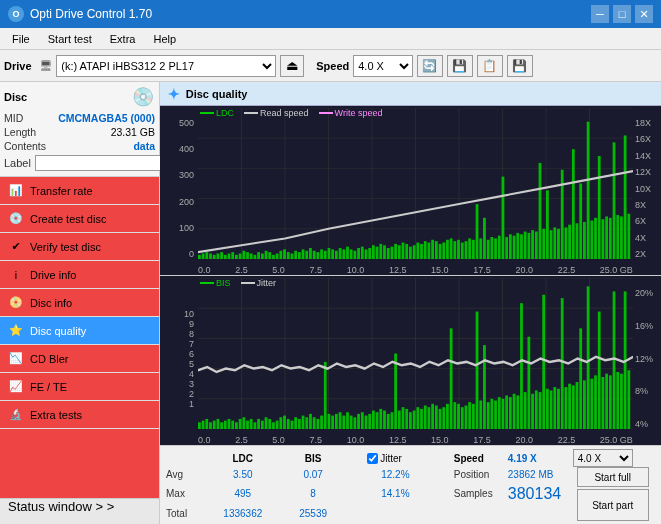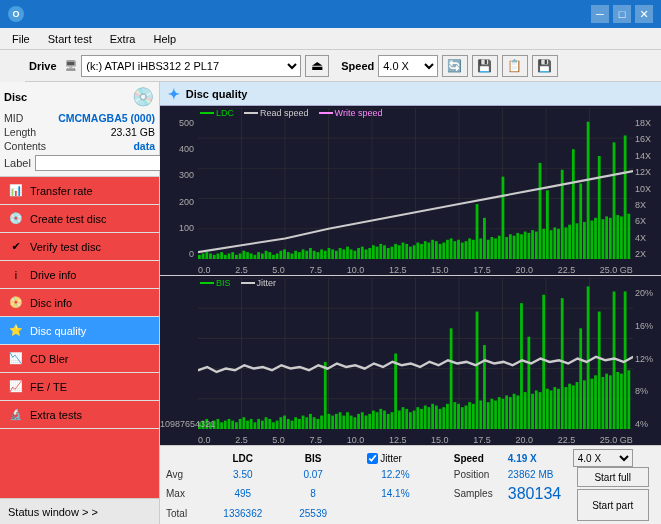--- a/index.html
+++ b/index.html
@@ -10,21 +10,21 @@
     .title-bar-left { display: flex; align-items: center; gap: 6px; }
     .title-bar-icon { width: 16px; height: 16px; background: #4a9ee0; border-radius: 50%; display: flex; align-items: center; justify-content: center; font-size: 9px; color: white; font-weight: bold; }
     .title-bar-btns { display: flex; gap: 4px; }
     .title-btn { width: 18px; height: 18px; background: rgba(255,255,255,0.3); border: none; color: white; cursor: pointer; font-size: 11px; display: flex; align-items: center; justify-content: center; }
 
     
     .menu-bar { background: #f0f0f0; height: 22px; display: flex; align-items: center; padding: 0 4px; border-bottom: 1px solid #ccc; gap: 2px; }
     .menu-item { padding: 2px 8px; cursor: pointer; font-size: 11px; }
 
     
-    .drive-bar { background: #f0f0f0; height: 32px; display: flex; align-items: center; padding: 0 4px; border-bottom: 1px solid #ccc; gap: 4px; margin-left: 25px; }
+    .drive-bar { background: #f0f0f0; height: 32px; display: flex; align-items: center; padding: 0 4px; border-bottom: 1px solid #ccc; gap: 4px; }
     .drive-label { font-size: 11px; font-weight: bold; margin-right: 4px; }
     .drive-select { height: 22px; min-width: 220px; font-size: 11px; border: 1px solid #999; background: white; }
     .eject-btn { width: 24px; height: 22px; background: #f0f0f0; border: 1px solid #999; cursor: pointer; display: flex; align-items: center; justify-content: center; }
     .speed-label { margin-left: 8px; font-size: 11px; font-weight: bold; }
     .speed-select { height: 22px; width: 60px; font-size: 11px; border: 1px solid #999; background: white; }
     .toolbar-btn { width: 26px; height: 22px; background: #f0f0f0; border: 1px solid #999; cursor: pointer; display: flex; align-items: center; justify-content: center; font-size: 12px; }
 
     
     .main { display: flex; height: calc(524px - 28px - 22px - 32px); }
 
@@ -43,40 +43,41 @@
     .label-input { flex: 1; height: 16px; border: 1px solid #999; font-size: 10px; padding: 0 2px; }
     .label-btn { width: 18px; height: 18px; background: #f0f0f0; border: 1px solid #999; cursor: pointer; font-size: 10px; display: flex; align-items: center; justify-content: center; }
 
     
     .nav-items { flex: 1; }
     .nav-item { display: flex; align-items: center; height: 28px; padding: 0 8px; cursor: pointer; font-size: 11px; gap: 6px; border-bottom: 1px solid #ddd; }
     .nav-item.active { background: #3399ff; color: white; }
     .nav-icon { width: 16px; height: 16px; min-width: 16px; display: flex; align-items: center; justify-content: center; }
 
     
-    .status-window-btn { height: 26px; display: flex; align-items: center; padding: 0 8px; cursor: pointer; font-size: 11px; border-top: 1px solid #ccc; background: #e8e8e8; gap: 4px; }
+    .status-window-btn { height: 26px; display: flex; align-items: flex-start; padding: 0 8px; cursor: pointer; font-size: 13px; border-top: 1px solid #ccc; background: #e8e8e8; gap: 4px; }
 
     
     .content { flex: 1; display: flex; flex-direction: column; background: white; }
 
     
     .content-header { background: #d4e8f8; height: 24px; display: flex; align-items: center; padding: 0 8px; gap: 6px; border-bottom: 1px solid #aac; font-size: 11px; font-weight: bold; }
     .content-header-icon { color: #3399ff; font-size: 14px; }
 
     
     .charts-area { flex: 1; display: flex; flex-direction: column; padding: 0; }
   </style>
 </head>
 <body>
 
 <div class="title-bar">
   <div class="title-bar-left">
     <div class="title-bar-icon">
         <span>O</span>
       </div>
+    <span>Opti Drive Control 1.70</span>
   </div>
   <div class="title-bar-btns">
     <button class="title-btn">─</button>
     <button class="title-btn">□</button>
     <button class="title-btn close">✕</button>
   </div>
 </div>
 
 <div class="menu-bar">
   <span class="menu-item">File</span>
@@ -383,21 +384,21 @@
           <span style="display:flex;align-items:center;gap:2px;color:#00cc00;">
             <span style="display:inline-block;width:14px;height:2px;background:#00cc00;"></span>
             <span>BIS</span>
           </span>
           <span style="display:flex;align-items:center;gap:2px;color:#ccc;">
             <span style="display:inline-block;width:14px;height:2px;background:#ccc;"></span>
             <span>Jitter</span>
           </span>
         </div>
 
-        <div style="position:absolute;left:0;top:12px;bottom:16px;width:36px;display:flex;flex-direction:row;justify-content:space-between;align-items:flex-end;padding-right:2px;font-size:9px;color:#aaa;">
+        <div style="position:absolute;left:0;top:12px;bottom:16px;width:36px;display:flex;flex-direction:column;justify-content:center;align-items:flex-end;padding-right:2px;font-size:9px;color:#aaa;">
           <span>10</span>
             <span>9</span>
             <span>8</span>
             <span>7</span>
             <span>6</span>
             <span>5</span>
             <span>4</span>
             <span>3</span>
             <span>2</span>
             <span>1</span>

